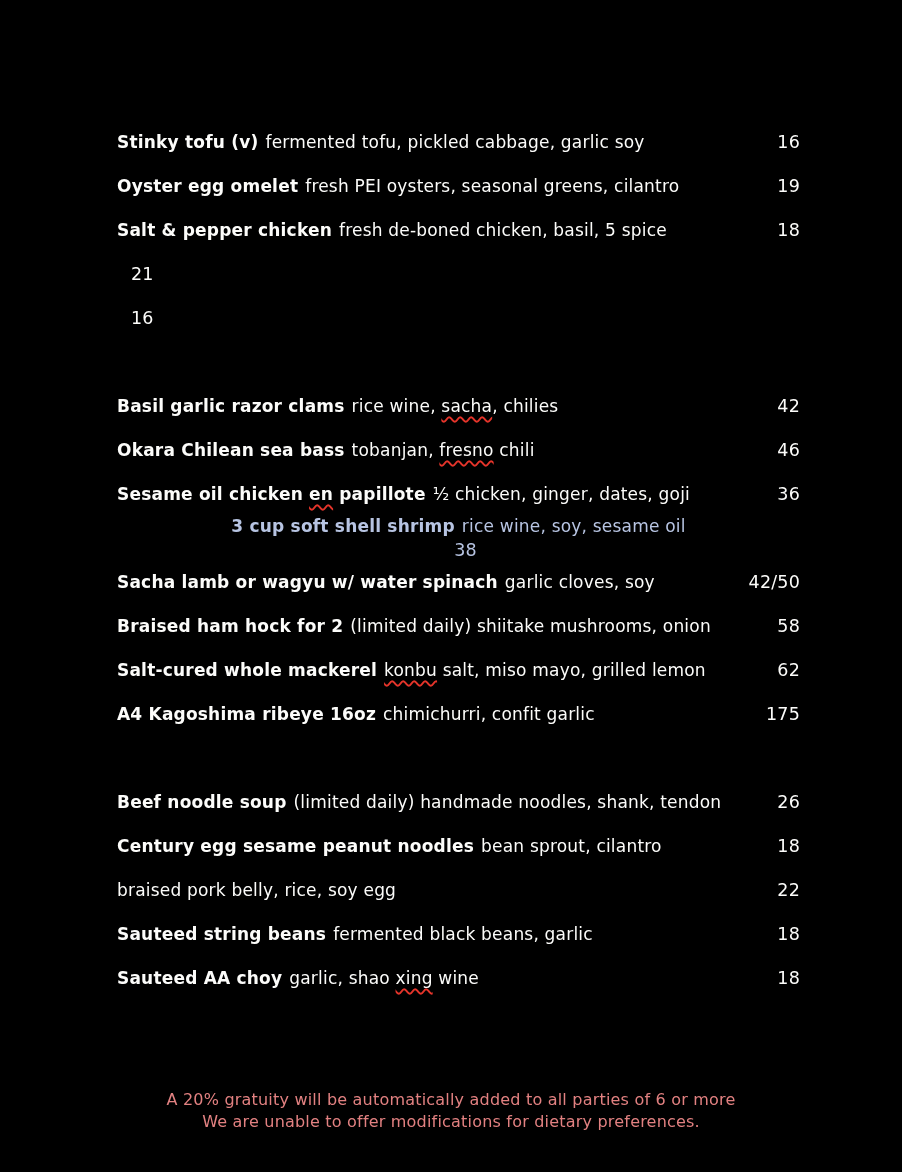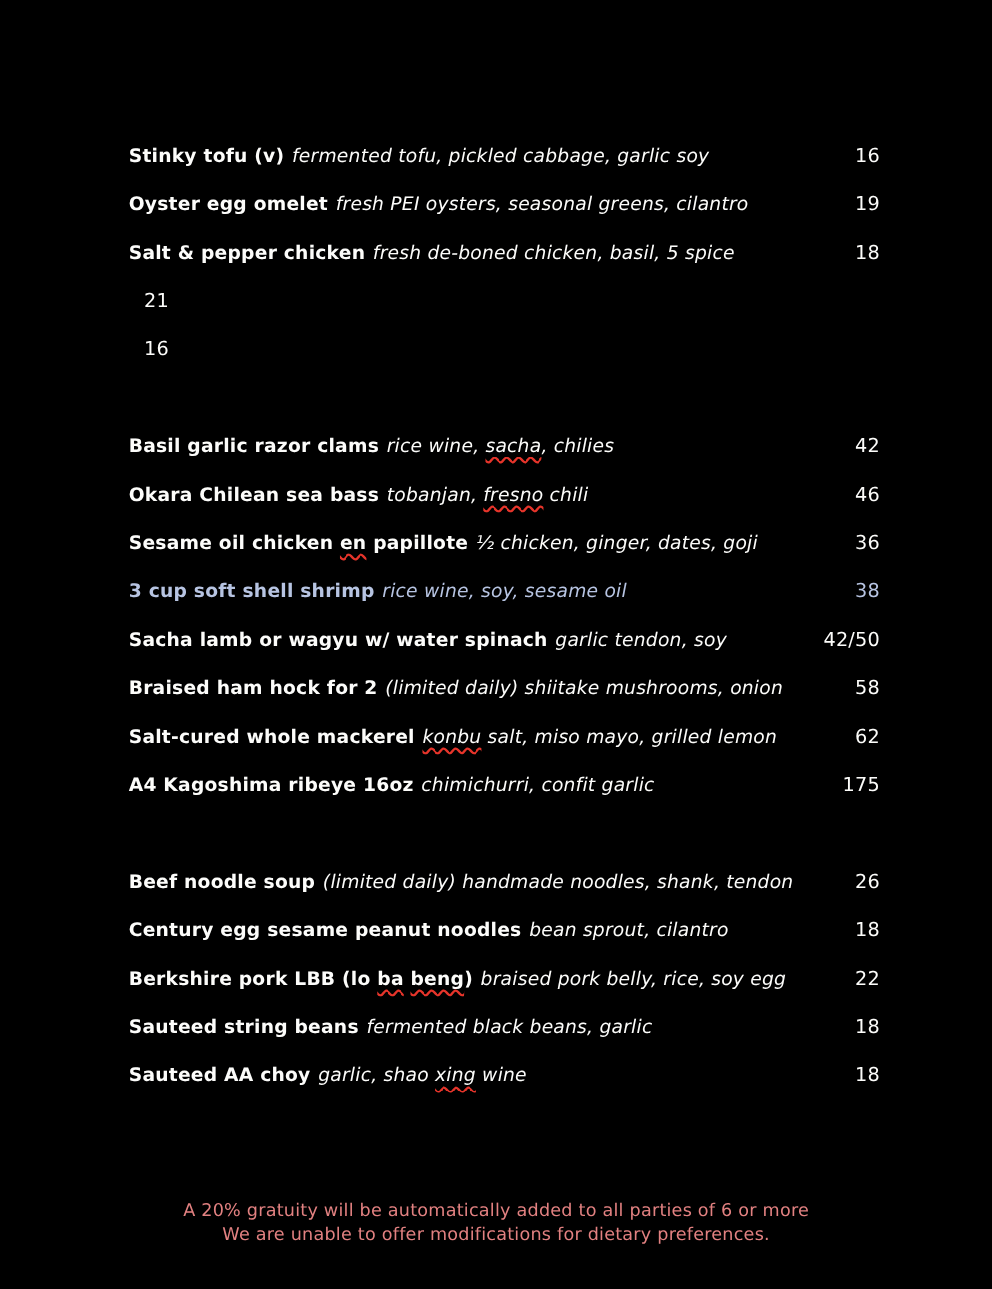--- a/index.html
+++ b/index.html
@@ -25,24 +25,24 @@
   .row{
     display:flex;
     justify-content:space-between;
     align-items:center;
     height:44px;
     white-space:nowrap;
     color:var(--text);
     font-size:17px;
     letter-spacing:.2px;
   }
-  .row.highlight{color:var(--highlight);}
+  .row.highlight{color:var(--highlight);flex-direction:column;}
   .dish-left{display:flex;align-items:baseline;min-width:0;}
   .dish-name{font-weight:700;margin-right:7px;}
-  .dish-desc{font-weight:400;font-style:italic;}
+  .dish-desc{font-weight:400;}
   .price{font-weight:400;font-size:17.5px;margin-left:14px;}
   .section-gap{height:44px;}
   .sq{
     text-decoration-line:underline;
     text-decoration-style:wavy;
     text-decoration-color:var(--red);
     text-decoration-thickness:2px;
     text-underline-offset:4px;
   }
   .footer{
@@ -111,21 +111,21 @@
     <div class="row highlight">
       <div class="dish-left">
         <span class="dish-name"><span>3 cup soft shell shrimp</span></span>
         <span class="dish-desc"><span>rice wine, soy, sesame oil</span></span>
       </div>
       <span class="price">38</span>
     </div>
     <div class="row">
       <div class="dish-left">
         <span class="dish-name"><span>Sacha lamb or wagyu w/ water spinach</span></span>
-        <span class="dish-desc"><span>garlic tendon, soy</span></span>
+        <span class="dish-desc"><span>garlic cloves, soy</span></span>
       </div>
       <span class="price">42/50</span>
     </div>
     <div class="row">
       <div class="dish-left">
         <span class="dish-name"><span>Braised ham hock for 2</span></span>
         <span class="dish-desc"><span>(limited daily) shiitake mushrooms, onion</span></span>
       </div>
       <span class="price">58</span>
     </div>
@@ -153,21 +153,20 @@
     </div>
     <div class="row">
       <div class="dish-left">
         <span class="dish-name"><span>Century egg sesame peanut noodles</span></span>
         <span class="dish-desc"><span>bean sprout, cilantro</span></span>
       </div>
       <span class="price">18</span>
     </div>
     <div class="row">
       <div class="dish-left">
-        <span class="dish-name"><span>Berkshire pork LBB (lo </span><span class="sq">ba</span><span> </span><span class="sq">beng</span><span>)</span></span>
         <span class="dish-desc"><span>braised pork belly, rice, soy egg</span></span>
       </div>
       <span class="price">22</span>
     </div>
     <div class="row">
       <div class="dish-left">
         <span class="dish-name"><span>Sauteed string beans</span></span>
         <span class="dish-desc"><span>fermented black beans, garlic</span></span>
       </div>
       <span class="price">18</span>

